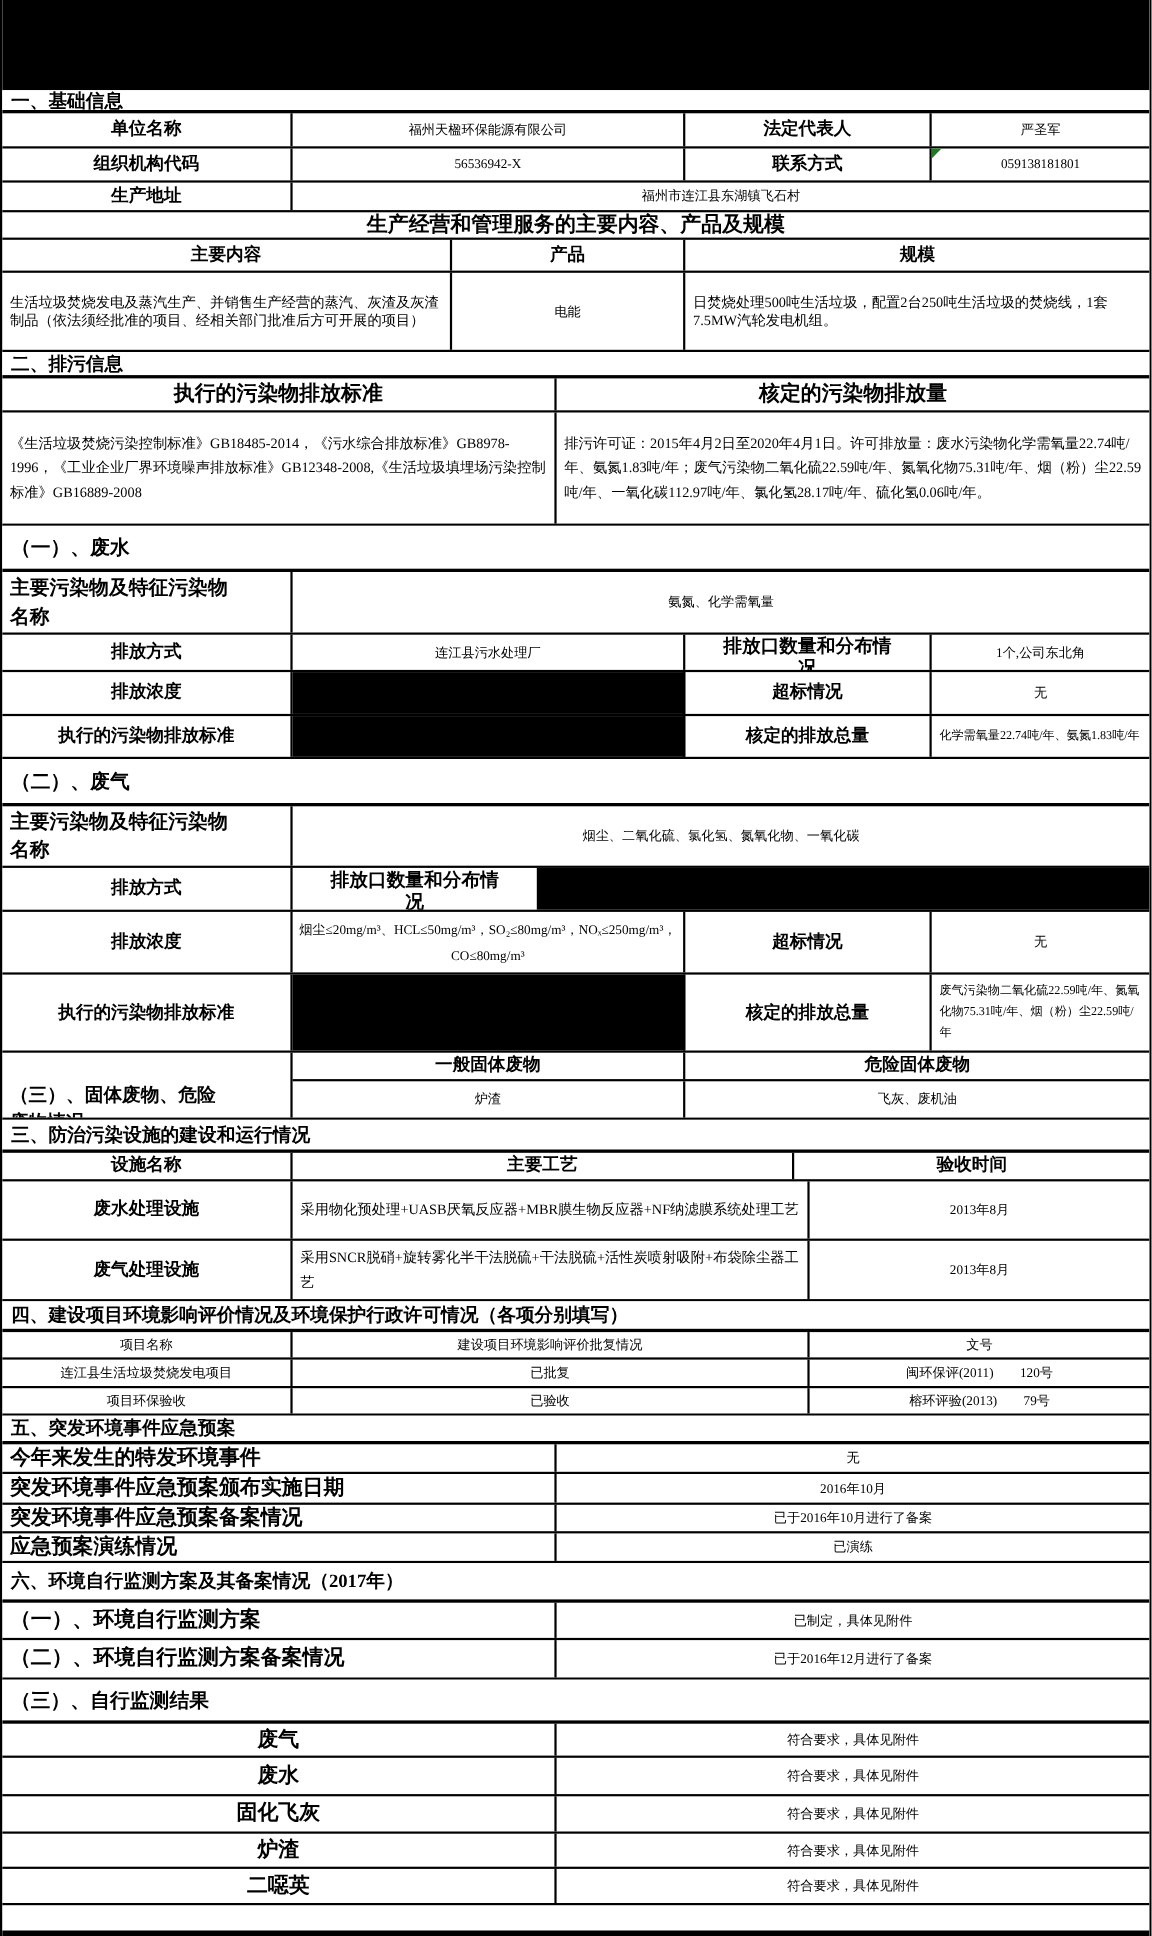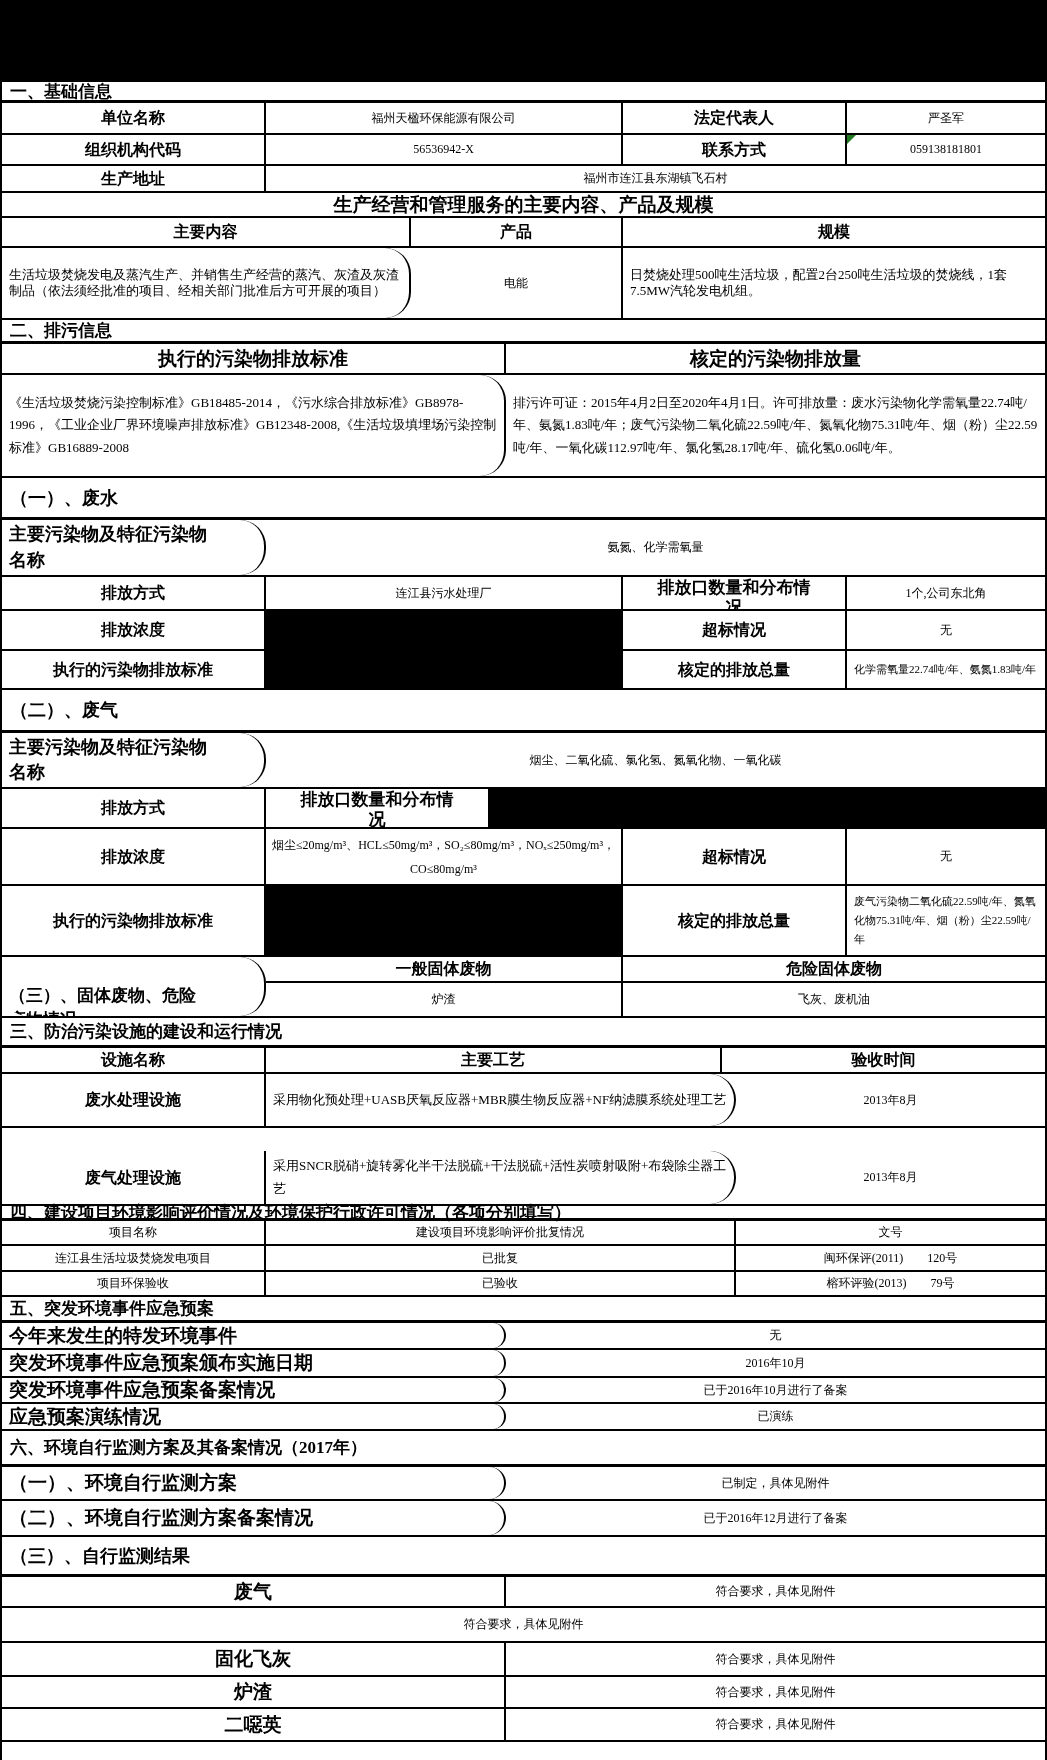--- a/index.html
+++ b/index.html
@@ -15,21 +15,21 @@
     box-sizing:border-box;border-right:2px solid #000;
     display:flex;align-items:center;justify-content:center;
     text-align:center;overflow:hidden;line-height:1.25;padding:1px 4px;
   }
   .cell.last{border-right:none;}
   .lbl{font-weight:bold;font-size:16px;}
   .lbl-lg{font-weight:bold;font-size:19px;}
   .val{font-size:12px;}
   .val13{font-size:13px;}
   .val11{font-size:11px;}
-  .left{justify-content:flex-start;text-align:left;padding:0 7px;border-radius:26px;}
+  .left{justify-content:flex-start;text-align:left;padding:0 7px;}
   .sec{
     font-weight:bold;font-size:17px;display:flex;align-items:center;
     box-sizing:border-box;padding-left:8px;border-bottom:3px solid #000;
     background:#fff;
   }
   .sec-lg{font-size:18px;}
   .redacted{background:#000;}
   .blackblock{background:#000;width:100%;box-sizing:border-box;}
   .wraplim{display:inline-block;}
   .contact-cell{position:relative;}
@@ -186,27 +186,27 @@
     <div class="cell lbl" style="width:456px;">主要工艺</div>
     <div class="cell lbl last" style="flex:1;">验收时间</div>
   </div>
 
   <div class="row" style="height:54px;">
     <div class="cell lbl" style="width:264px;">废水处理设施</div>
     <div class="cell val13 left" style="width:470px;line-height:1.7;">采用物化预处理+UASB厌氧反应器+MBR膜生物反应器+NF纳滤膜系统处理工艺</div>
     <div class="cell val last" style="flex:1;">2013年8月</div>
   </div>
 
-  <div class="row" style="height:55px;margin-top:23px;">
+  <div class="row" style="height:55px;">
     <div class="cell lbl" style="width:264px;">废气处理设施</div>
     <div class="cell val13 left" style="width:470px;line-height:1.7;">采用SNCR脱硝+旋转雾化半干法脱硫+干法脱硫+活性炭喷射吸附+布袋除尘器工艺</div>
     <div class="cell val last" style="flex:1;">2013年8月</div>
   </div>
 
-  <div class="sec" style="height:15px;">四、建设项目环境影响评价情况及环境保护行政许可情况（各项分别填写）</div>
+  <div class="sec" style="height:28px;">四、建设项目环境影响评价情况及环境保护行政许可情况（各项分别填写）</div>
 
   <div class="row" style="height:25px;">
     <div class="cell val" style="width:264px;">项目名称</div>
     <div class="cell val" style="width:470px;">建设项目环境影响评价批复情况</div>
     <div class="cell val last" style="flex:1;">文号</div>
   </div>
 
   <div class="row" style="height:26px;">
     <div class="cell val" style="width:264px;">连江县生活垃圾焚烧发电项目</div>
     <div class="cell val" style="width:470px;">已批复</div>
@@ -249,20 +249,21 @@
     <div class="cell val last" style="flex:1;">已于2016年12月进行了备案</div>
   </div>
 
   <div class="sec sec-lg" style="height:40px;">（三）、自行监测结果</div>
 
   <div class="row" style="height:31px;">
     <div class="cell lbl-lg" style="width:504px;">废气</div>
     <div class="cell val last" style="flex:1;">符合要求，具体见附件</div>
   </div>
   <div class="row" style="height:35px;">
+    <div class="cell lbl-lg" style="width:504px;">废水</div>
     <div class="cell val last" style="flex:1;">符合要求，具体见附件</div>
   </div>
   <div class="row" style="height:34px;">
     <div class="cell lbl-lg" style="width:504px;">固化飞灰</div>
     <div class="cell val last" style="flex:1;">符合要求，具体见附件</div>
   </div>
   <div class="row" style="height:32px;">
     <div class="cell lbl-lg" style="width:504px;">炉渣</div>
     <div class="cell val last" style="flex:1;">符合要求，具体见附件</div>
   </div>

